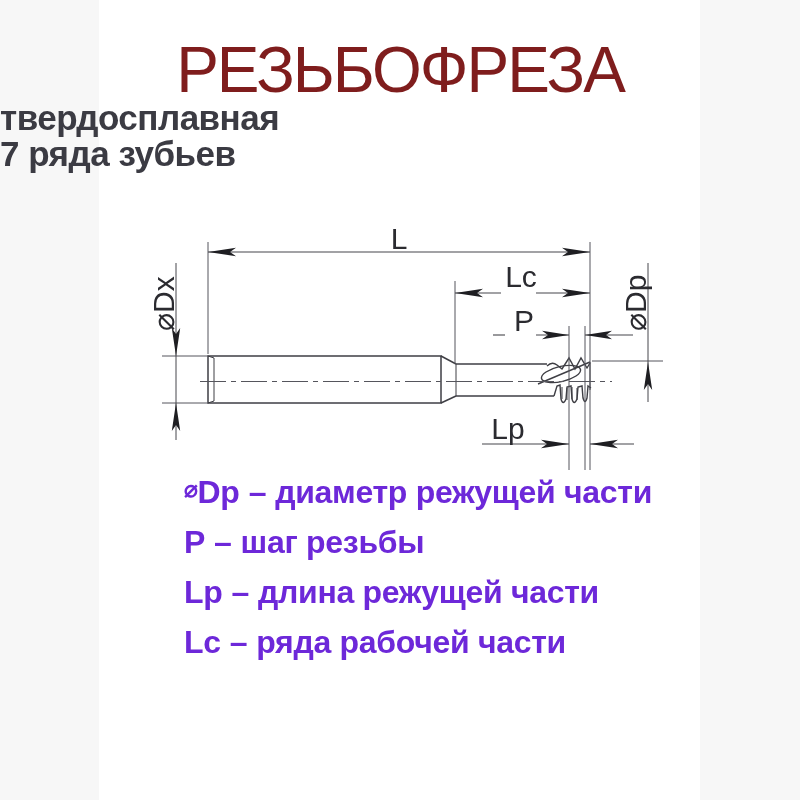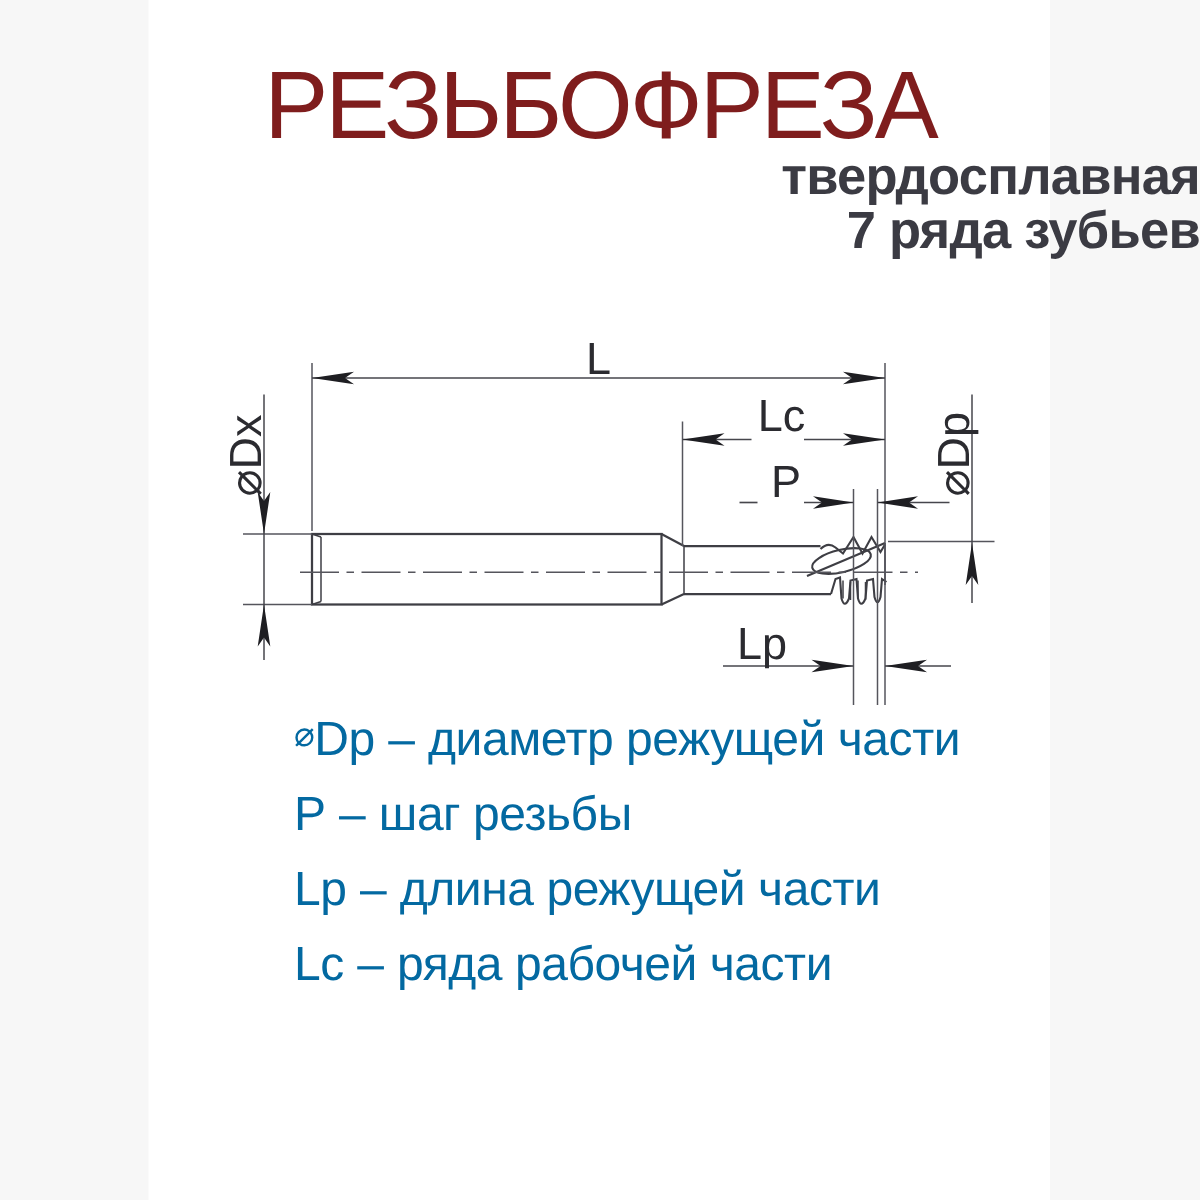--- a/index.html
+++ b/index.html
@@ -13,34 +13,34 @@
     background:#ffffff;
   }
   .title{
     position:absolute;left:0;top:44px;width:800px;
     text-align:center;
     font-size:64px;font-weight:400;letter-spacing:-2px;
     color:#7f1d1d;line-height:52px;
   }
   .subtitle{
     position:absolute;left:0;top:100px;width:800px;
-    text-align:right;
+    text-align:left;
     font-size:35px;font-weight:700;color:#3b3b43;line-height:36px;
     letter-spacing:-0.5px;
   }
   .drawing-svg{
     position:absolute;left:0;top:0;width:800px;height:800px;
   }
   .drawing-svg text{
     font-family:"Liberation Sans", sans-serif;
     font-size:30px;fill:#2b2b30;
   }
   .legend{
-    position:absolute;left:196px;top:464px;width:500px;
-    color:#0369a1;font-weight:400;font-size:32px;letter-spacing:-0.3px;
+    position:absolute;left:184px;top:464px;width:500px;
+    color:#6d28d9;font-weight:700;font-size:32px;letter-spacing:-0.3px;
   }
   .legend-row{height:50px;line-height:50px;white-space:nowrap;}
   .legend-row .pre{font-size:23px;vertical-align:6px;}
   .legend-row .sym{margin-right:9px;}
   .legend-row .dash{margin-right:9px;}
 </style>
 </head>
 <body>
 
 <div class="panel"></div>

